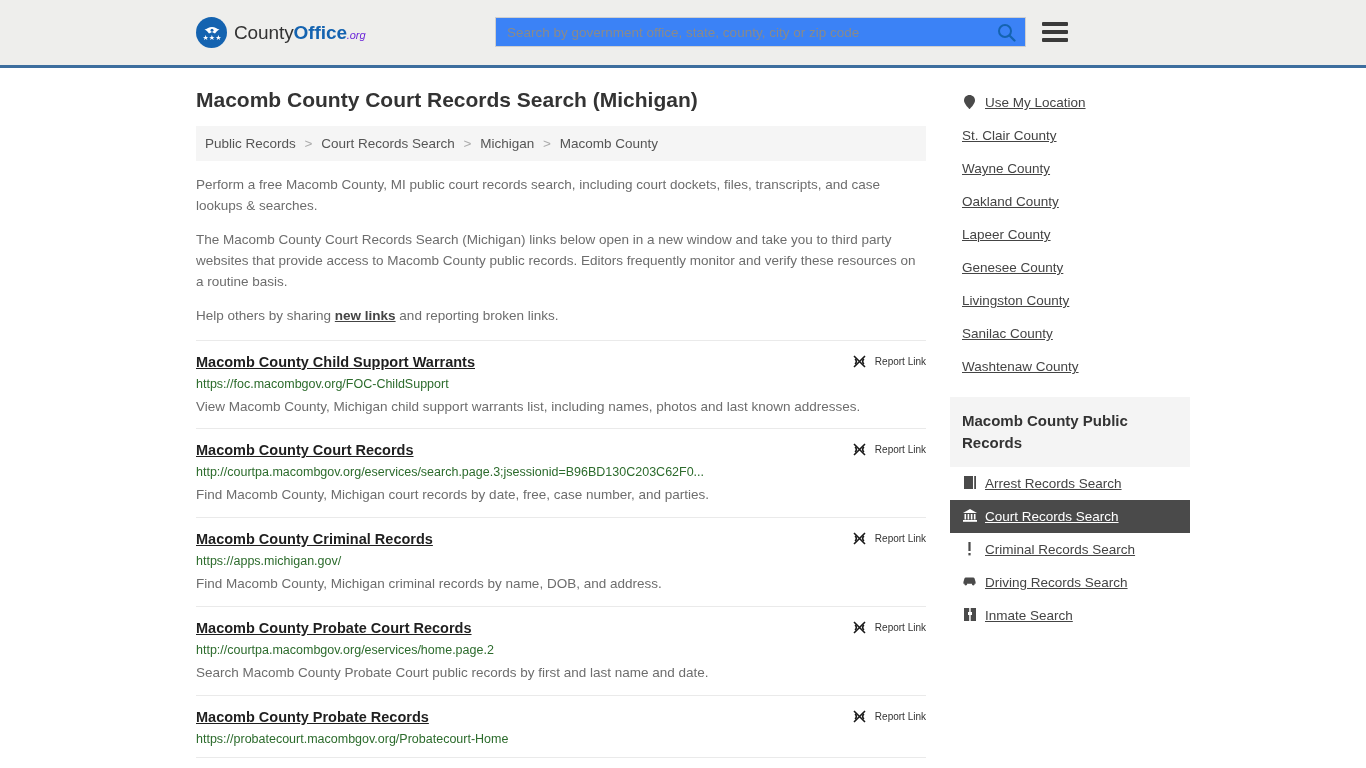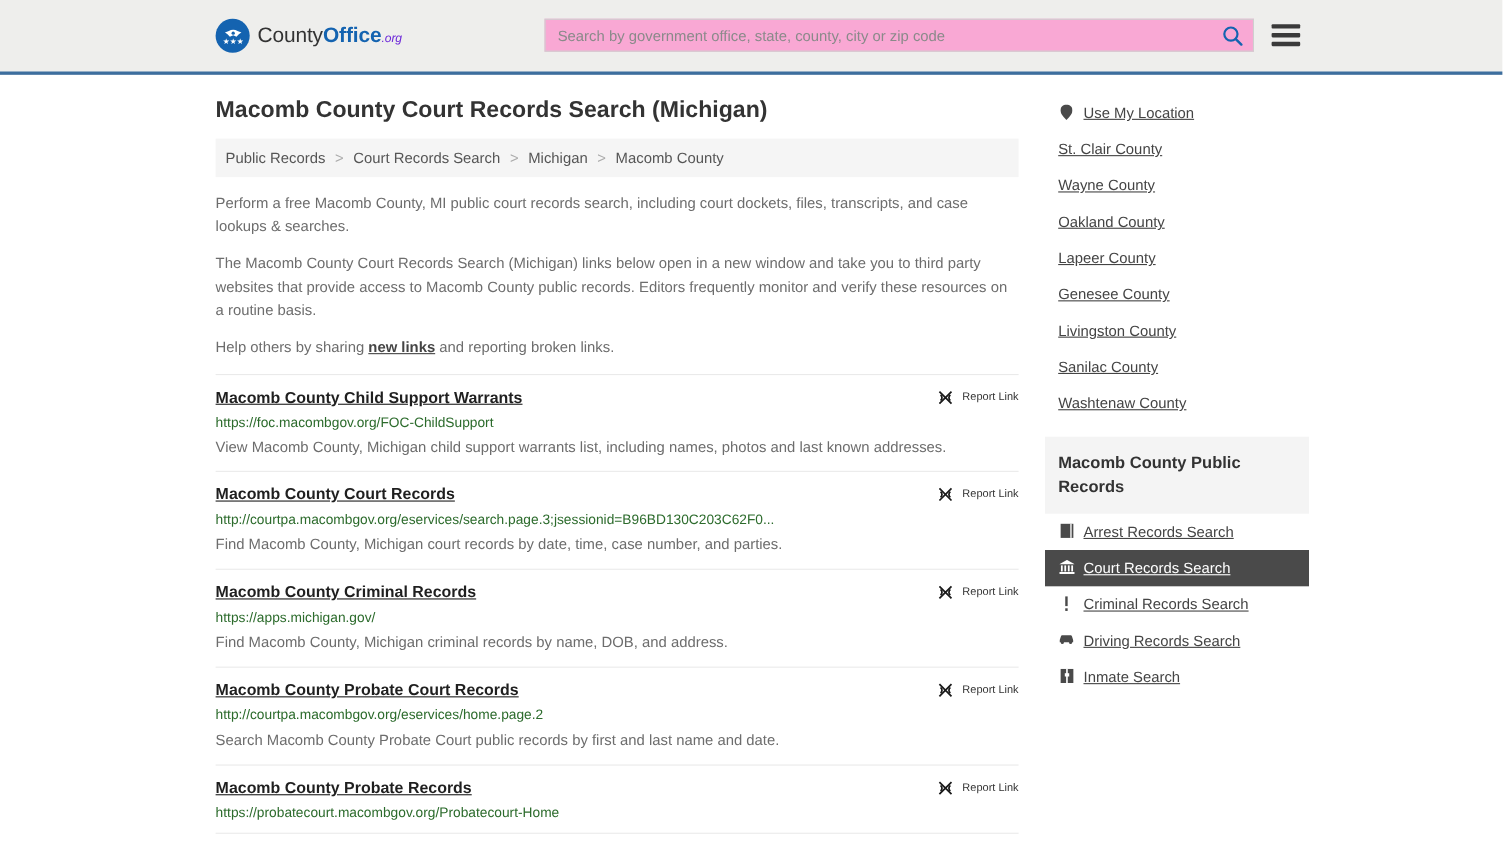--- a/index.html
+++ b/index.html
@@ -32,22 +32,22 @@
   .logo-text { font-size: 19px; color: #333333; letter-spacing: -0.1px; white-space: nowrap; }
   .logo-text .b { font-weight: bold; color: #1463b0; }
   .logo-text .o { color: #6d28d9; font-size: 11px; font-style: italic; }
 
   .search-area {
     position: absolute;
     left: 495px; top: 17px;
     display: flex; align-items: center; gap: 16px;
   }
   .search-box {
-    width: 645px; height: 30px;
-    background: #f9a8d4;
+    width: 531px; height: 30px;
+    background: #3b82f6;
     border: 1px solid #cfcfcf;
     display: flex; align-items: center;
     padding: 0 9px;
   }
   .search-box input {
     border: 0; outline: 0; flex: 1;
     font-size: 13.5px; color: #333;
     font-family: "Liberation Sans", sans-serif;
     background: transparent;
   }
@@ -190,21 +190,21 @@
           <div class="report">
             <svg width="15" height="15" viewBox="0 0 15 15">
               <path d="M2 2 L13 13 M13 2 L2 13" stroke="#1a1a1a" stroke-width="1.6" fill="none"></path>
               <path d="M3 5 A3 3 0 0 1 3 10" stroke="#1a1a1a" stroke-width="1.6" fill="none"></path>
               <path d="M12 5 A3 3 0 0 0 12 10" stroke="#1a1a1a" stroke-width="1.6" fill="none"></path>
             </svg>
             <span>Report Link</span>
           </div>
         </div>
         <div class="result-url">http://courtpa.macombgov.org/eservices/search.page.3;jsessionid=B96BD130C203C62F0...</div>
-        <div class="result-desc">Find Macomb County, Michigan court records by date, time, case number, and parties.</div>
+        <div class="result-desc">Find Macomb County, Michigan court records by date, free, case number, and parties.</div>
       </div>
 
       <div class="result">
         <div class="result-head">
           <a href="#" class="result-title">Macomb County Criminal Records</a>
           <div class="report">
             <svg width="15" height="15" viewBox="0 0 15 15">
               <path d="M2 2 L13 13 M13 2 L2 13" stroke="#1a1a1a" stroke-width="1.6" fill="none"></path>
               <path d="M3 5 A3 3 0 0 1 3 10" stroke="#1a1a1a" stroke-width="1.6" fill="none"></path>
               <path d="M12 5 A3 3 0 0 0 12 10" stroke="#1a1a1a" stroke-width="1.6" fill="none"></path>

